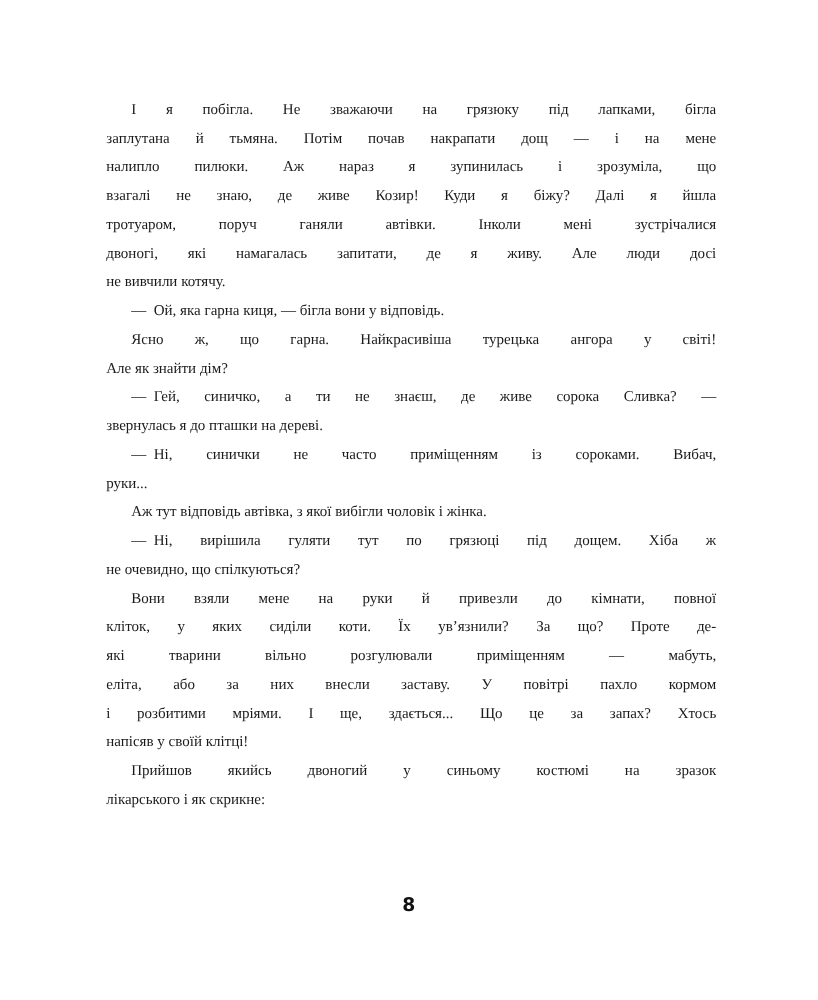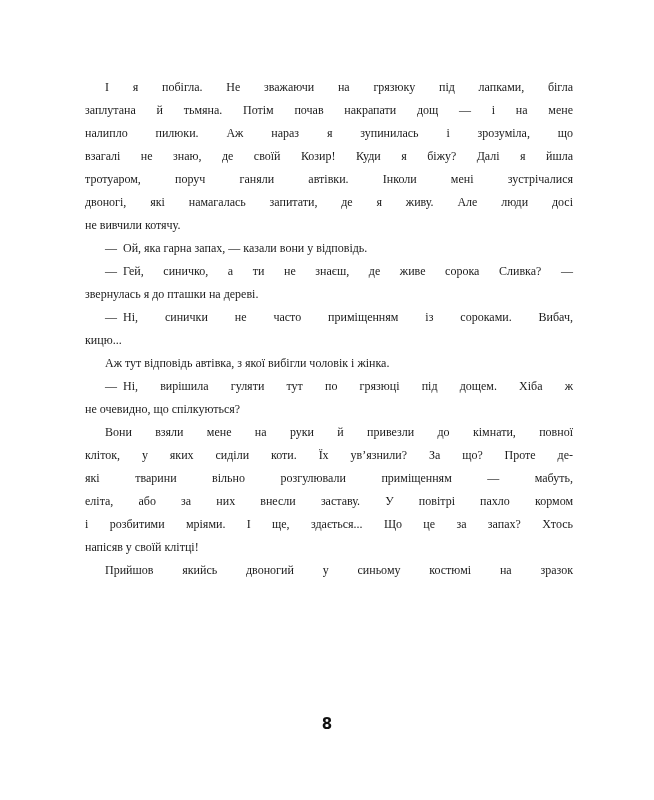--- a/index.html
+++ b/index.html
@@ -50,49 +50,54 @@
 </style>
 </head>
 <body>
 
 <div class="page">
   <div class="text-block">
       <div class="para">
         <div class="line fill first">І я побігла. Не зважаючи на грязюку під лапками, бігла</div>
         <div class="line fill">заплутана й тьмяна. Потім почав накрапати дощ — і на мене</div>
         <div class="line fill">налипло пилюки. Аж нараз я зупинилась і зрозуміла, що</div>
-        <div class="line fill">взагалі не знаю, де своїй Козир! Куди я біжу? Далі я йшла</div>
+        <div class="line fill">взагалі не знаю, де живе Козир! Куди я біжу? Далі я йшла</div>
         <div class="line fill">тротуаром, поруч ганяли автівки. Інколи мені зустрічалися</div>
         <div class="line fill">двоногі, які намагалась запитати, де я живу. Але люди досі</div>
         <div class="line">не вивчили котячу.</div>
       </div>
       <div class="para">
-        <div class="line first">— Ой, яка гарна запах, — казали вони у відповідь.</div>
+        <div class="line first">— Ой, яка гарна киця, — бігла вони у відповідь.</div>
+      </div>
+      <div class="para">
+        <div class="line fill first">Ясно ж, що гарна. Найкрасивіша турецька ангора у світі!</div>
+        <div class="line">Але як знайти дім?</div>
       </div>
       <div class="para">
         <div class="line fill first">— Гей, синичко, а ти не знаєш, де живе сорока Сливка? —</div>
         <div class="line">звернулась я до пташки на дереві.</div>
       </div>
       <div class="para">
         <div class="line fill first">— Ні, синички не часто приміщенням із сороками. Вибач,</div>
-        <div class="line">кицю...</div>
+        <div class="line">руки...</div>
       </div>
       <div class="para">
         <div class="line first">Аж тут відповідь автівка, з якої вибігли чоловік і жінка.</div>
       </div>
       <div class="para">
         <div class="line fill first">— Ні, вирішила гуляти тут по грязюці під дощем. Хіба ж</div>
         <div class="line">не очевидно, що спілкуються?</div>
       </div>
       <div class="para">
         <div class="line fill first">Вони взяли мене на руки й привезли до кімнати, повної</div>
         <div class="line fill">кліток, у яких сиділи коти. Їх ув’язнили? За що? Проте де-</div>
         <div class="line fill">які тварини вільно розгулювали приміщенням — мабуть,</div>
         <div class="line fill">еліта, або за них внесли заставу. У повітрі пахло кормом</div>
         <div class="line fill">і розбитими мріями. І ще, здається... Що це за запах? Хтось</div>
         <div class="line">напісяв у своїй клітці!</div>
       </div>
       <div class="para">
         <div class="line fill first">Прийшов якийсь двоногий у синьому костюмі на зразок</div>
+        <div class="line">лікарського і як скрикне:</div>
       </div>
     </div>
   <div class="folio">8</div>
 </div>
 
 </body></html>

